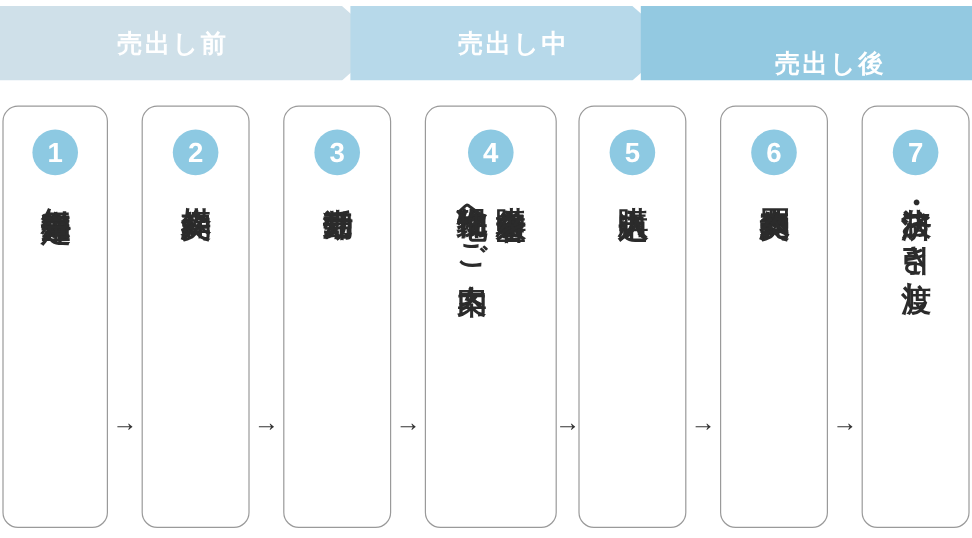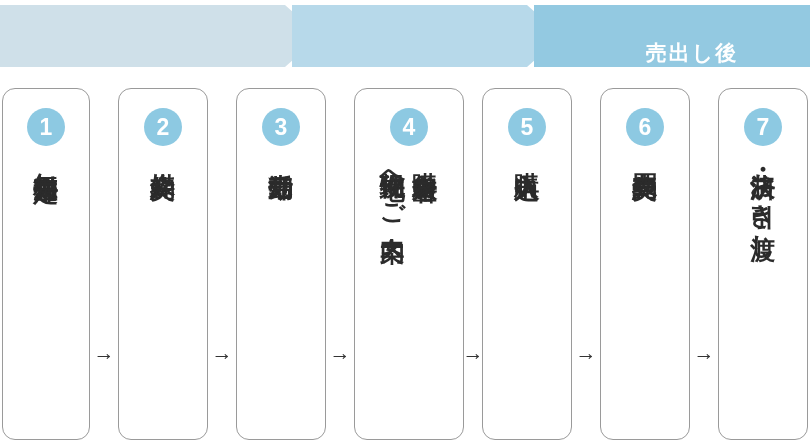--- a/index.html
+++ b/index.html
@@ -120,20 +120,26 @@
 
 <div id="diagram">
 
   <div class="phase-banner">
     <svg width="810" height="62" viewBox="0 0 810 62" style="position:absolute;left:0;top:0;">
       <polygon id="seg-shape-0" points="0,0 285,0 320,31 285,62 0,62" fill="#cfe0e9"></polygon>
       <polygon id="seg-shape-1" points="292,0 527,0 562,31 527,62 292,62" fill="#b7d9ea"></polygon>
       <polygon id="seg-shape-2" points="534,0 810,0 810,62 534,62" fill="#93c9e1"></polygon>
     </svg>
 
+    <div class="phase-seg seg0">
+      <span class="phase-label">売出し前</span>
+    </div>
+    <div class="phase-seg seg1">
+      <span class="phase-label">売出し中</span>
+    </div>
     <div class="phase-seg seg2">
       <span class="phase-label">売出し後</span>
     </div>
   </div>
 
   <div class="cards" id="cards-row">
       <div class="step-card" style="left: 2px; width: 88px;">
         <div class="step-badge" style="background: rgb(141, 201, 226);">1</div>
         <div class="step-text-wrap">
           <div class="vtext">無料売却査定</div>

